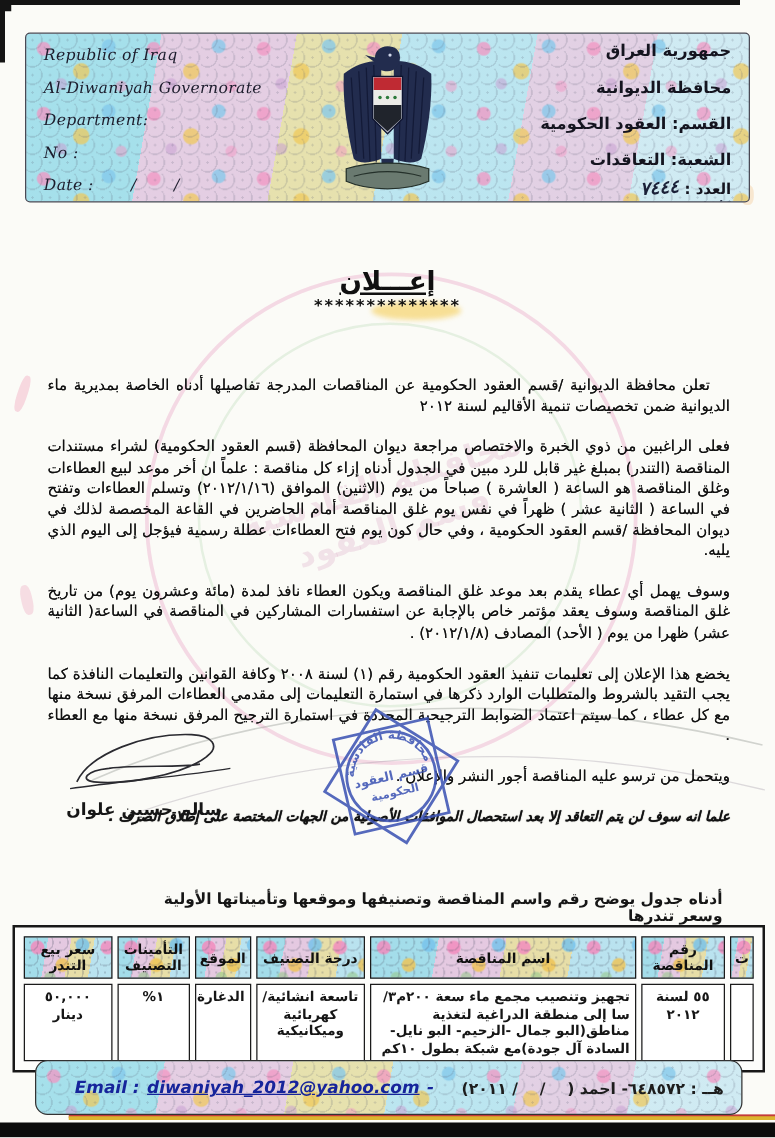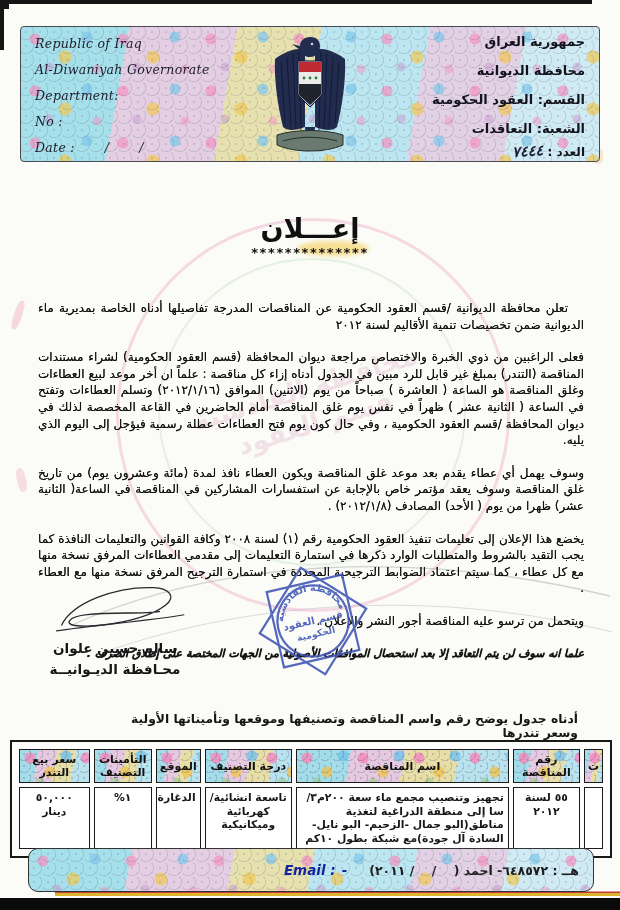--- a/index.html
+++ b/index.html
@@ -58,21 +58,21 @@
   .wm-c2{position:absolute;left:158px;top:258px;width:304px;height:304px;border-radius:50%;
          border:2px solid rgba(150,200,150,.22);}
   .wm-text{position:absolute;left:175px;top:370px;width:270px;text-align:center;direction:rtl;
            transform:rotate(-17deg);color:rgba(185,85,150,.15);font-size:27px;font-weight:bold;
            line-height:36px;}
   .speck{position:absolute;border-radius:40%;}
   
   .title-wrap{position:absolute;left:0;top:213px;width:100%;text-align:center;z-index:2;}
   .title-smudge{position:absolute;left:297px;top:28px;width:72px;height:15px;border-radius:50%;
                 background:rgba(244,200,70,.55);filter:blur(2px);}
-  h1.title{margin:0;font-size:27px;font-weight:bold;color:#101010;letter-spacing:1px;position:relative;}
+  h1.title{margin:0;font-size:21px;font-weight:bold;color:#101010;letter-spacing:1px;position:relative;text-decoration:underline;}
   .stars{font-size:13px;font-weight:bold;letter-spacing:1.6px;margin-top:1px;color:#101010;position:relative;}
   
   .body-text{position:absolute;left:22px;right:20px;top:284px;direction:rtl;text-align:justify;
              font-size:12px;line-height:16.6px;color:#121212;z-index:2;
              text-shadow:0 0 .5px #333;}
   .body-text p{margin:16px;}
   .p-indent{text-indent:16px;}
   .p-final{font-weight:bold;font-size:11px;text-shadow:0 0 .7px #222;font-style:italic;}
   
   .pencil-arcs{position:absolute;left:70px;top:540px;z-index:1;}
@@ -194,21 +194,20 @@
   <svg class="pencil-arcs" width="545" height="130" viewBox="0 0 545 130">
     <path d="M4 84 C150 20 340 8 540 56" fill="none" stroke="rgba(150,155,150,.42)" stroke-width="1.3"></path>
     <path d="M34 112 C190 58 372 50 542 92" fill="none" stroke="rgba(150,140,155,.30)" stroke-width="1"></path>
   </svg>
 
   <svg class="sig-svg" width="135" height="66" viewBox="0 0 200 95">
     <path d="M14 66 C30 32 95 8 150 10 C175 11 184 24 168 36 C140 58 70 70 34 66 C18 64 24 53 52 50 C90 45 132 50 160 45" fill="none" stroke="#2a2a30" stroke-width="2"></path>
     <path d="M6 74 C60 66 150 58 196 50" fill="none" stroke="#2a2a30" stroke-width="1.6"></path>
   </svg>
   <div class="sig-name">سالم حسين علوان</div>
-  <div class="sig-title">محـافظة الديـوانيــة</div>
 
   <div class="stamp">
     <svg viewBox="-60 -60 120 120" width="122" height="122">
       <defs>
         <path id="stampArc" d="M -27 10 A 29 29 0 1 1 27 10" fill="none"></path>
       </defs>
       <g fill="none" stroke="#3f56b5" stroke-width="2.2">
         <rect x="-38" y="-38" width="76" height="76"></rect>
         <rect x="-38" y="-38" width="76" height="76" transform="rotate(45)"></rect>
         <circle r="35"></circle>
@@ -256,19 +255,20 @@
           <td>٥٠,٠٠٠ دينار</td>
         </tr>
       </tbody>
     </table>
   </div>
 
   <div class="footer guilloche">
     <span class="phone">هــ : ٦٤٨٥٧٢- احمد (    /    / ٢٠١١)</span>
     <span class="email-group">
       <span>Email :</span>
+      <span class="email">diwaniyah_2012@yahoo.com</span>
       <span>-</span>
     </span>
   </div>
 
   <div class="edge-yellow"></div>
   <div class="edge-black"></div>
 </div>
 
 </body></html>

